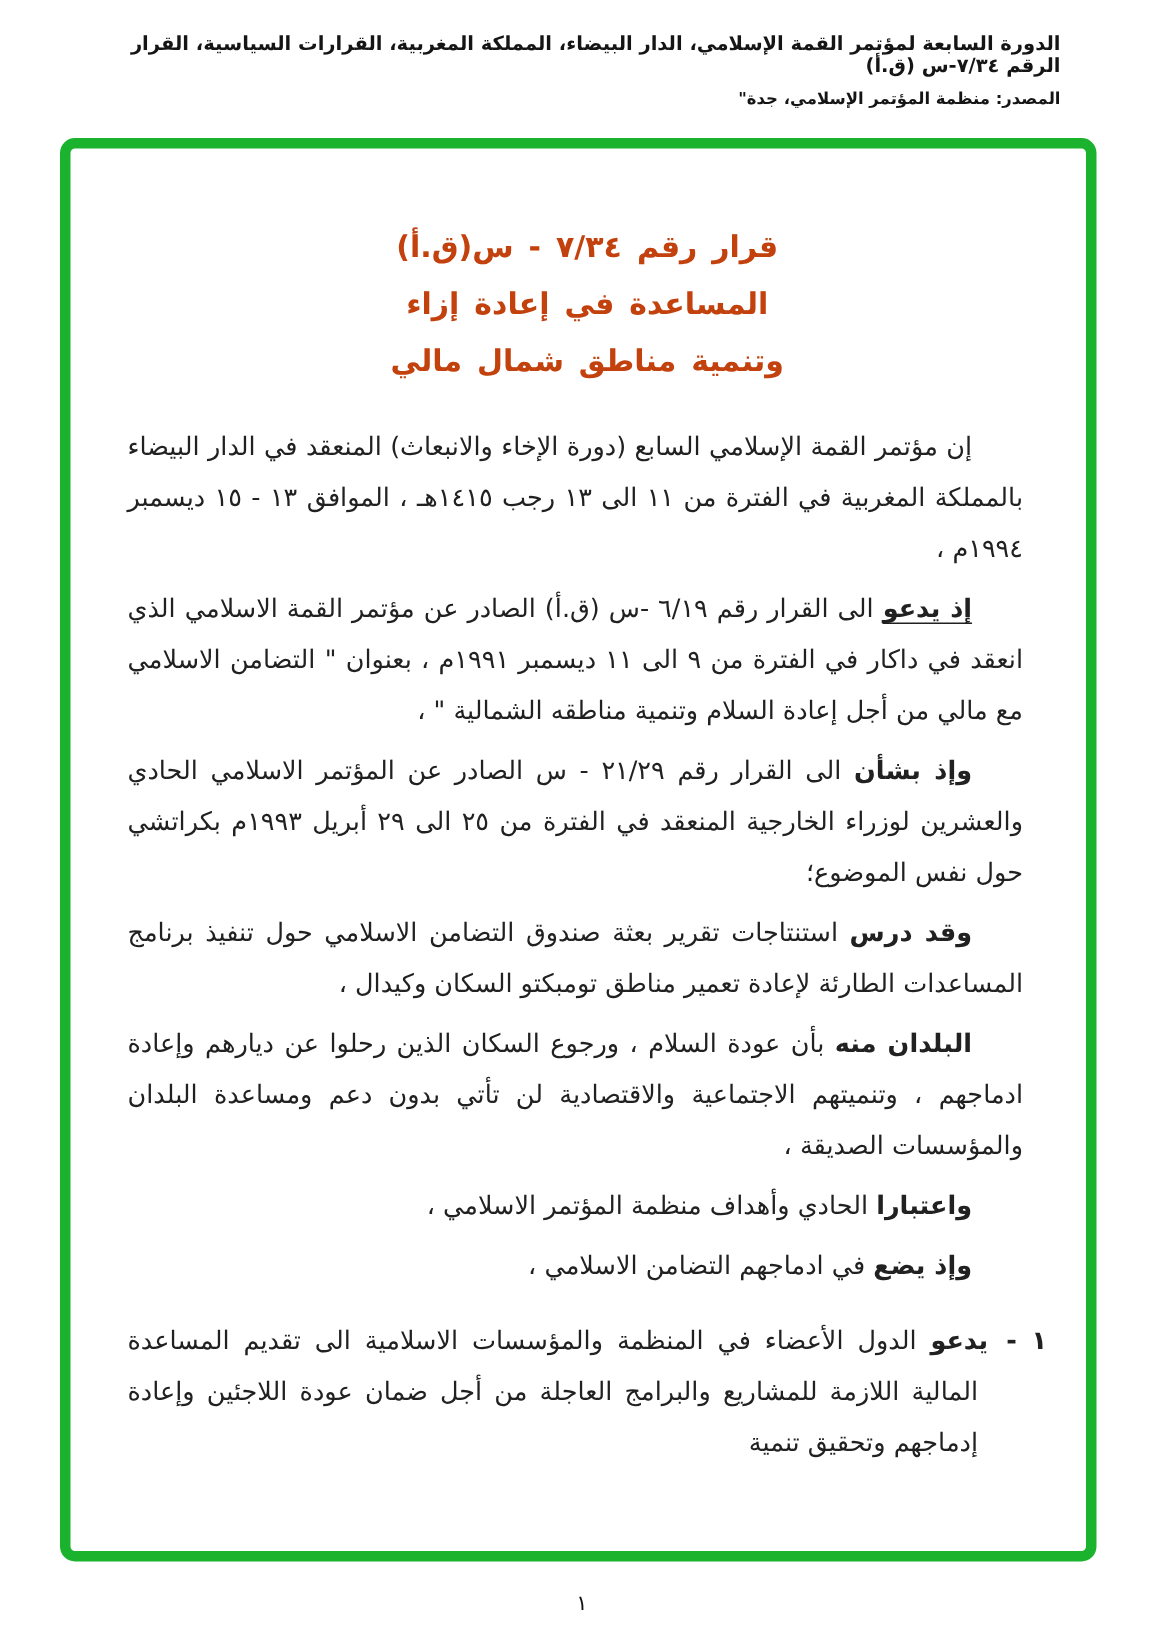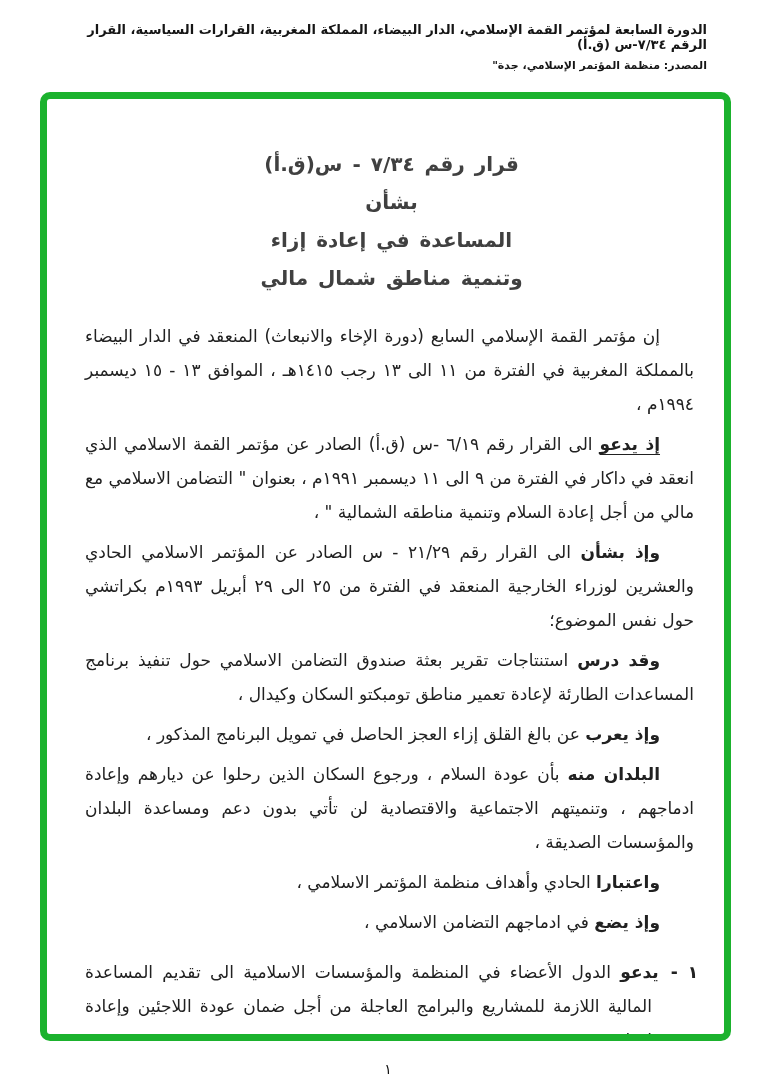--- a/index.html
+++ b/index.html
@@ -20,25 +20,25 @@
     box-sizing:border-box;border:7px solid #1bb22d;border-radius:10px;
     background:#ffffff;
   }
   .gbox-content{
     position:absolute;top:0;left:0;right:0;bottom:0;
     box-sizing:border-box;padding:46px 26px 14px 38px;
     direction:rtl;overflow:hidden;
   }
   .doc-title{
     text-align:center;font-weight:bold;font-size:20px;line-height:38px;
-    color:#404040;margin-bottom:22px;word-spacing:3px;
+    color:#c2410c;margin-bottom:22px;word-spacing:3px;
   }
   .para{
     font-size:17px;line-height:34px;text-align:justify;
-    margin:0 4px 6px 0;text-indent:34px;color:#212121;
+    margin:0 16px 6px 0;text-indent:34px;color:#212121;
   }
   .lead{font-weight:bold;}
   .u{text-decoration:underline;text-underline-offset:4px;}
   .item{
     font-size:17px;line-height:34px;text-align:justify;color:#212121;
     margin-top:16px;padding-right:46px;text-indent:-46px;
   }
   .marker{font-weight:bold;margin-left:12px;}
   .pagenum{
     position:absolute;left:0;right:0;bottom:14px;
@@ -53,34 +53,32 @@
   <div class="scan-header">
     <div class="hdr1">الدورة السابعة لمؤتمر القمة الإسلامي، الدار البيضاء، المملكة المغربية، القرارات السياسية، القرار الرقم ٧/٣٤-س (ق.أ)</div>
     <div class="hdr2">المصدر:  منظمة المؤتمر الإسلامي، جدة"</div>
   </div>
 
   <div class="gbox">
     <div class="gbox-content">
 
       <div class="doc-title">
         <div>قرار رقم ٧/٣٤ - س(ق.أ)</div>
-        <div>بشأن</div>
         <div>المساعدة في إعادة إزاء</div>
         <div>وتنمية مناطق شمال مالي</div>
       </div>
 
       <p class="para"><span class="lead"></span><span>إن مؤتمر القمة الإسلامي السابع (دورة الإخاء والانبعاث) المنعقد في الدار البيضاء بالمملكة المغربية في الفترة من ١١ الى ١٣ رجب ١٤١٥هـ ، الموافق ١٣ - ١٥ ديسمبر ١٩٩٤م ،</span></p>
 
       <p class="para"><span class="lead u">إذ يدعو</span><span> الى القرار رقم ٦/١٩ -س (ق.أ) الصادر عن مؤتمر القمة الاسلامي الذي انعقد في داكار في الفترة من ٩ الى ١١ ديسمبر ١٩٩١م ، بعنوان " التضامن الاسلامي مع مالي من أجل إعادة السلام وتنمية مناطقه الشمالية " ،</span></p>
 
       <p class="para"><span class="lead">وإذ بشأن</span><span> الى القرار رقم ٢١/٢٩ - س الصادر عن المؤتمر الاسلامي الحادي والعشرين لوزراء الخارجية المنعقد في الفترة من ٢٥ الى ٢٩ أبريل ١٩٩٣م بكراتشي حول نفس الموضوع؛</span></p>
 
       <p class="para"><span class="lead">وقد درس</span><span> استنتاجات تقرير بعثة صندوق التضامن الاسلامي حول تنفيذ برنامج المساعدات الطارئة لإعادة تعمير مناطق تومبكتو السكان وكيدال ،</span></p>
 
-      <p class="para"><span class="lead">وإذ يعرب</span><span> عن بالغ القلق إزاء العجز الحاصل في تمويل البرنامج المذكور ،</span></p>
 
       <p class="para"><span class="lead">البلدان منه</span><span> بأن عودة السلام ، ورجوع السكان الذين رحلوا عن ديارهم وإعادة ادماجهم ، وتنميتهم الاجتماعية والاقتصادية لن تأتي بدون دعم ومساعدة البلدان والمؤسسات الصديقة ،</span></p>
 
       <p class="para"><span class="lead">واعتبارا</span><span> الحادي وأهداف منظمة المؤتمر الاسلامي ،</span></p>
 
       <p class="para"><span class="lead">وإذ يضع</span><span> في ادماجهم التضامن الاسلامي ،</span></p>
 
       <p class="item"><span class="marker">١ -</span><span class="lead">يدعو</span><span> الدول الأعضاء في المنظمة والمؤسسات الاسلامية الى تقديم المساعدة المالية اللازمة للمشاريع والبرامج العاجلة من أجل ضمان عودة اللاجئين وإعادة إدماجهم وتحقيق تنمية</span><br></p>
 
     </div>

